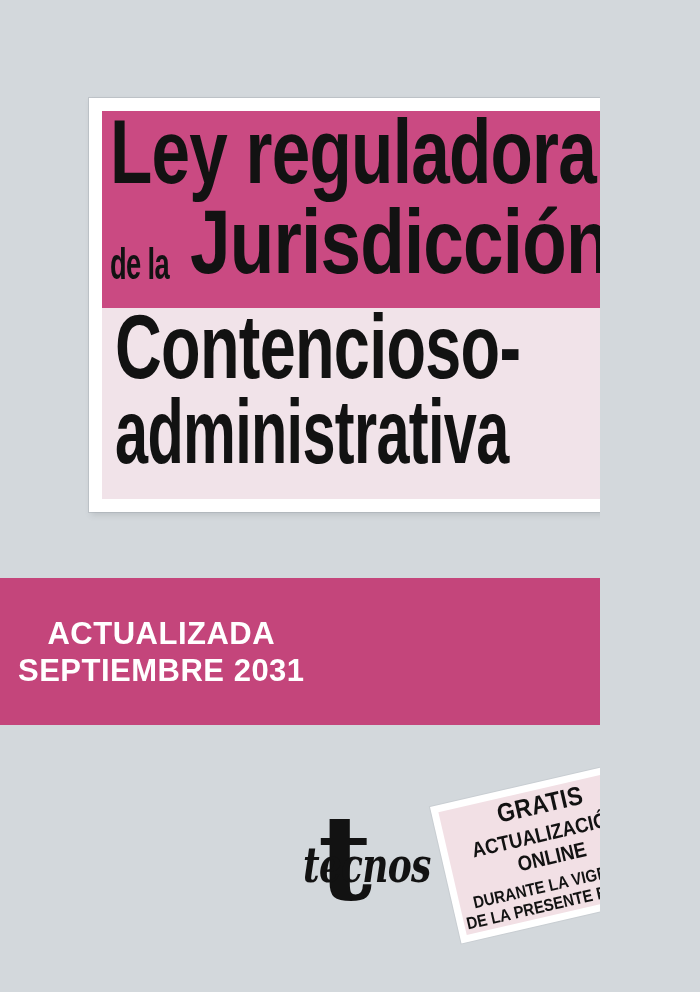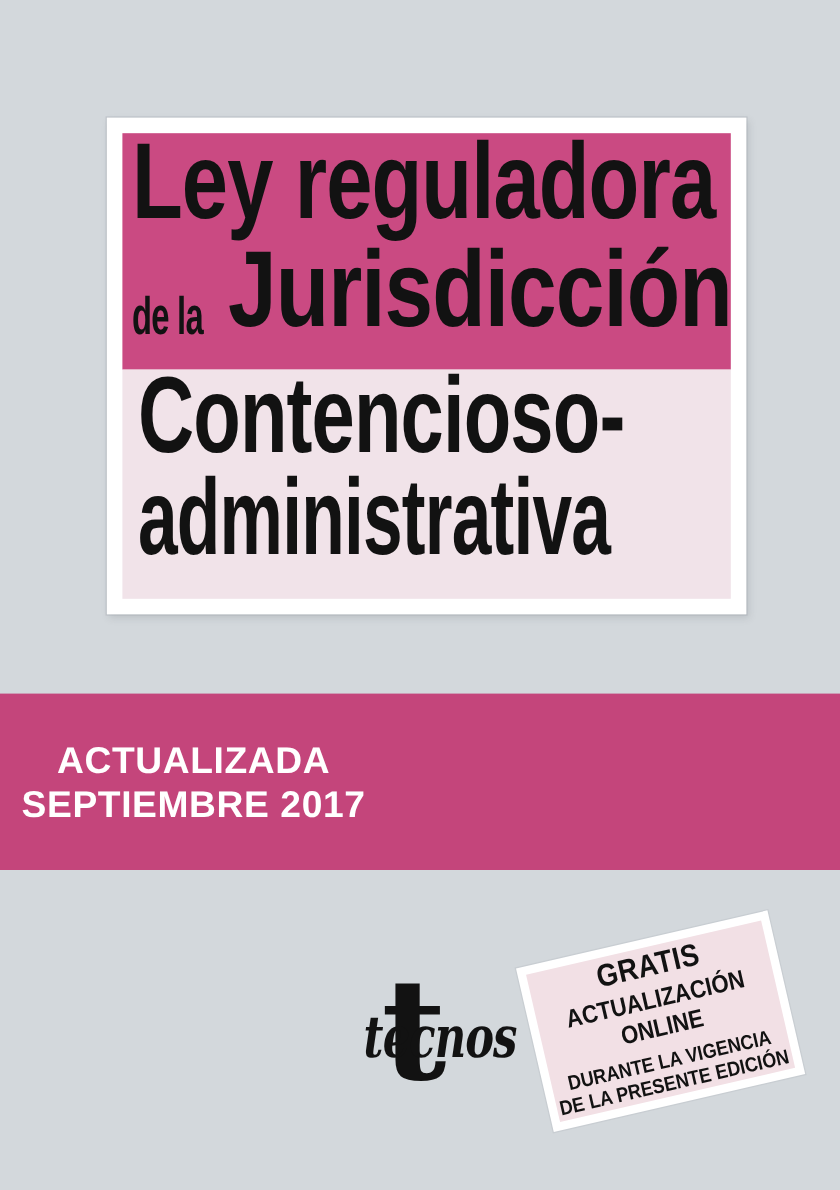--- a/index.html
+++ b/index.html
@@ -12,21 +12,21 @@
     --c-text-black:#121212;
     --c-band-text-white:#ffffff;
   }
   *{box-sizing:border-box;margin:0;padding:0;}
   html,body{width:700px;height:992px;}
   body{
     background:var(--c-background);
     font-family:"Liberation Sans", sans-serif;
     overflow:hidden;
   }
-  .cover{position:relative;width:700px;height:992px;overflow:hidden;}
+  .cover{position:relative;width:600px;height:992px;overflow:hidden;}
 
   
   .title-block{
     position:absolute;left:89px;top:98px;width:533px;height:414px;
     background:var(--c-frame-white);
     box-shadow:0 0 0 1px rgba(140,146,154,.28), 2px 3px 6px rgba(90,95,102,.18);
   }
   .title-inner{position:absolute;left:13px;top:13px;right:13px;bottom:13px;}
   .title-magenta{position:absolute;left:0;top:0;width:100%;height:197px;background:var(--c-title-magenta);}
   .title-pink{position:absolute;left:0;top:197px;width:100%;bottom:0;background:var(--c-title-pink);}
@@ -99,21 +99,21 @@
       <div class="t-line t-l2small">de la</div>
       <div class="t-line t-l2">Jurisdicción</div>
       <div class="t-line t-l3">Contencioso-</div>
       <div class="t-line t-l4">administrativa</div>
     </div>
   </div>
 
   <div class="band">
     <div class="band-text">
       <div>ACTUALIZADA</div>
-      <div>SEPTIEMBRE 2017</div>
+      <div>SEPTIEMBRE 2031</div>
     </div>
   </div>
 
   <div class="logo">
     <div class="logo-big-t">t</div>
     <div class="logo-word">tecnos</div>
   </div>
 
   <div class="sticker">
     <div class="sticker-inner">

